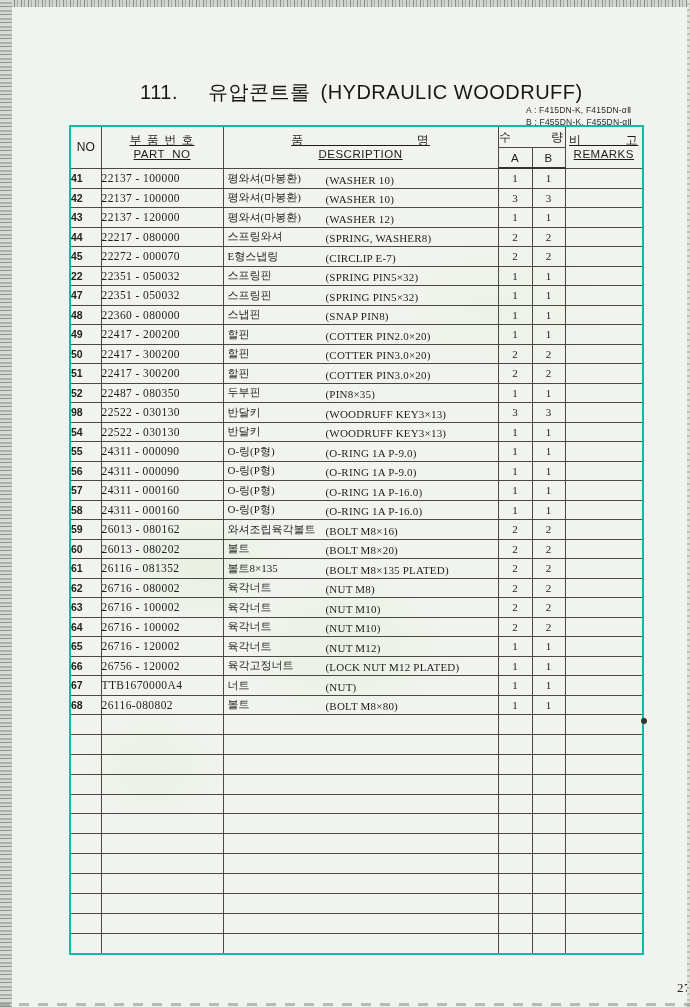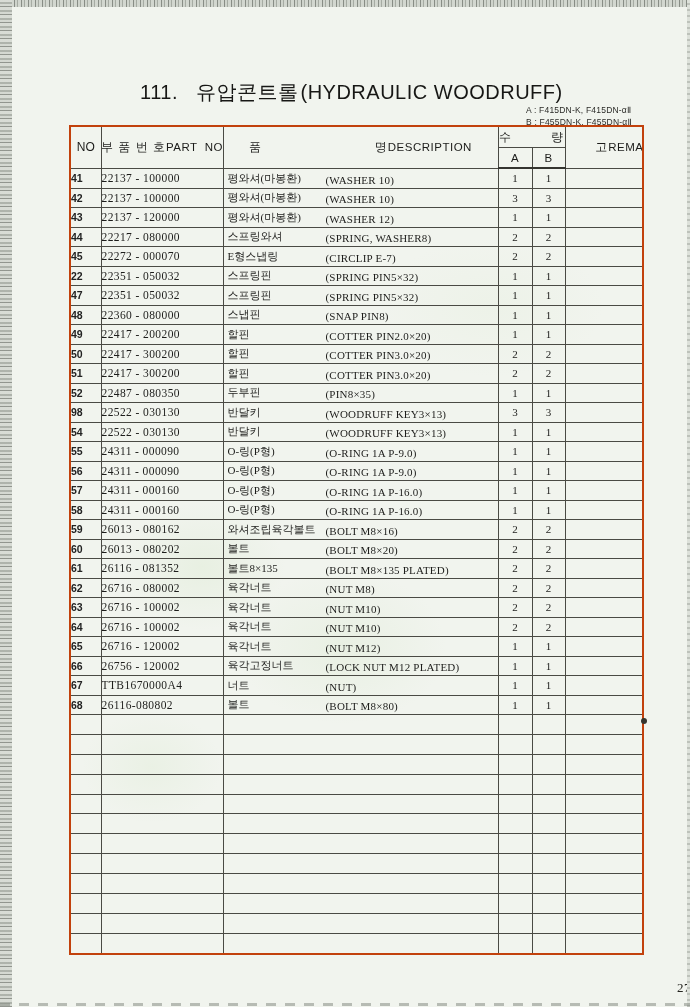--- a/index.html
+++ b/index.html
@@ -37,44 +37,44 @@
   }
   .edge-bottom{
     left:0;bottom:1px;right:0;height:3px;
     background-image:repeating-linear-gradient(90deg, rgba(125,131,122,.5) 0 10px, transparent 10px 19px);
   }
 
   .title-row{
     position:absolute;left:128px;top:72px;white-space:nowrap;
     color:#171715;font-size:20px;letter-spacing:.5px;
   }
-  .title-row .t-num{margin-right:18px;}
-  .title-row .t-kr{margin-right:2px;}
+  .title-row .t-num{margin-right:30px;}
+  .title-row .t-kr{margin-right:10px;}
 
   .model-notes{
     position:absolute;left:514px;top:98px;
     font-size:8.5px;line-height:11.5px;color:#2b2b28;letter-spacing:.2px;white-space:nowrap;
   }
 
   table.parts{
     position:absolute;left:57px;top:118px;width:573px;
     border-collapse:collapse;table-layout:fixed;
     color:#1d1d1b;
   }
-  table.parts{border:2px solid #c2410c;}
+  table.parts{border:2px solid #14b8a6;}
   table.parts th, table.parts td{
     border:1px solid #4a4a44;padding:0;overflow:hidden;white-space:nowrap;
   }
   thead th{
     font-family:"Liberation Sans",sans-serif;font-weight:normal;
     font-size:12px;color:#1c1c1a;vertical-align:middle;
   }
   thead tr.h1 th{height:20px;}
   thead tr.h2 th{height:19px;border-bottom:2px solid #34342f;}
-  th .two-line{display:flex;justify-content:center;line-height:14px;}
+  th .two-line{display:flex;flex-direction:column;justify-content:center;line-height:14px;text-decoration:underline;}
   .pre{white-space:pre;}
   th.h-no{font-size:12px;}
   .h-en{font-size:11.5px;letter-spacing:.5px;}
   .h-kr{font-size:12px;letter-spacing:1px;}
 
   tbody td{height:18.5px;}
   tbody tr.empty td{height:18.9px;}
   td.c-no{
     text-align:left;font-family:"Liberation Sans",sans-serif;
     font-weight:bold;font-size:10.5px;color:#222;

